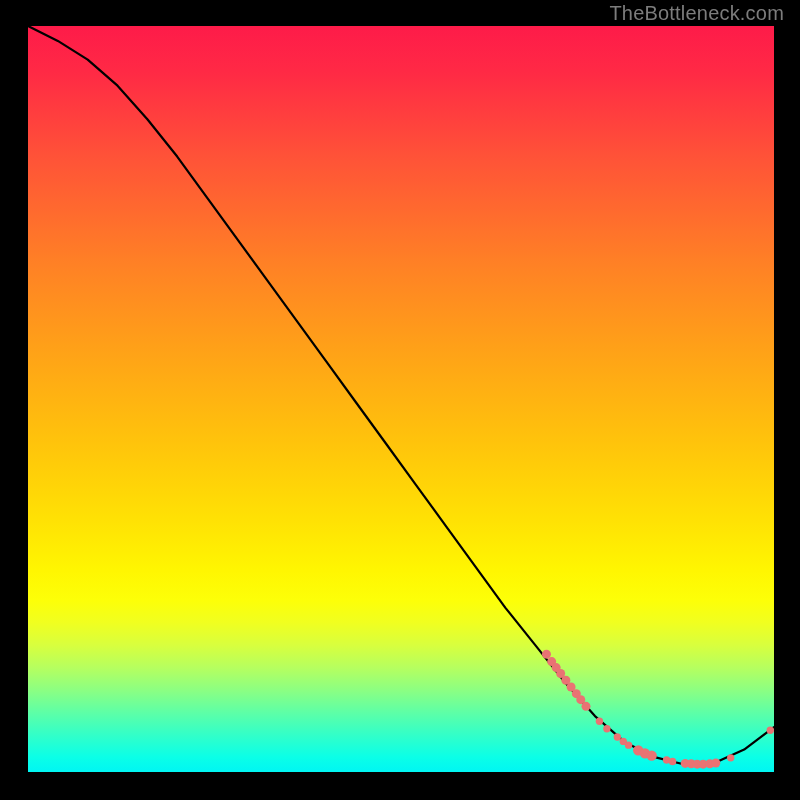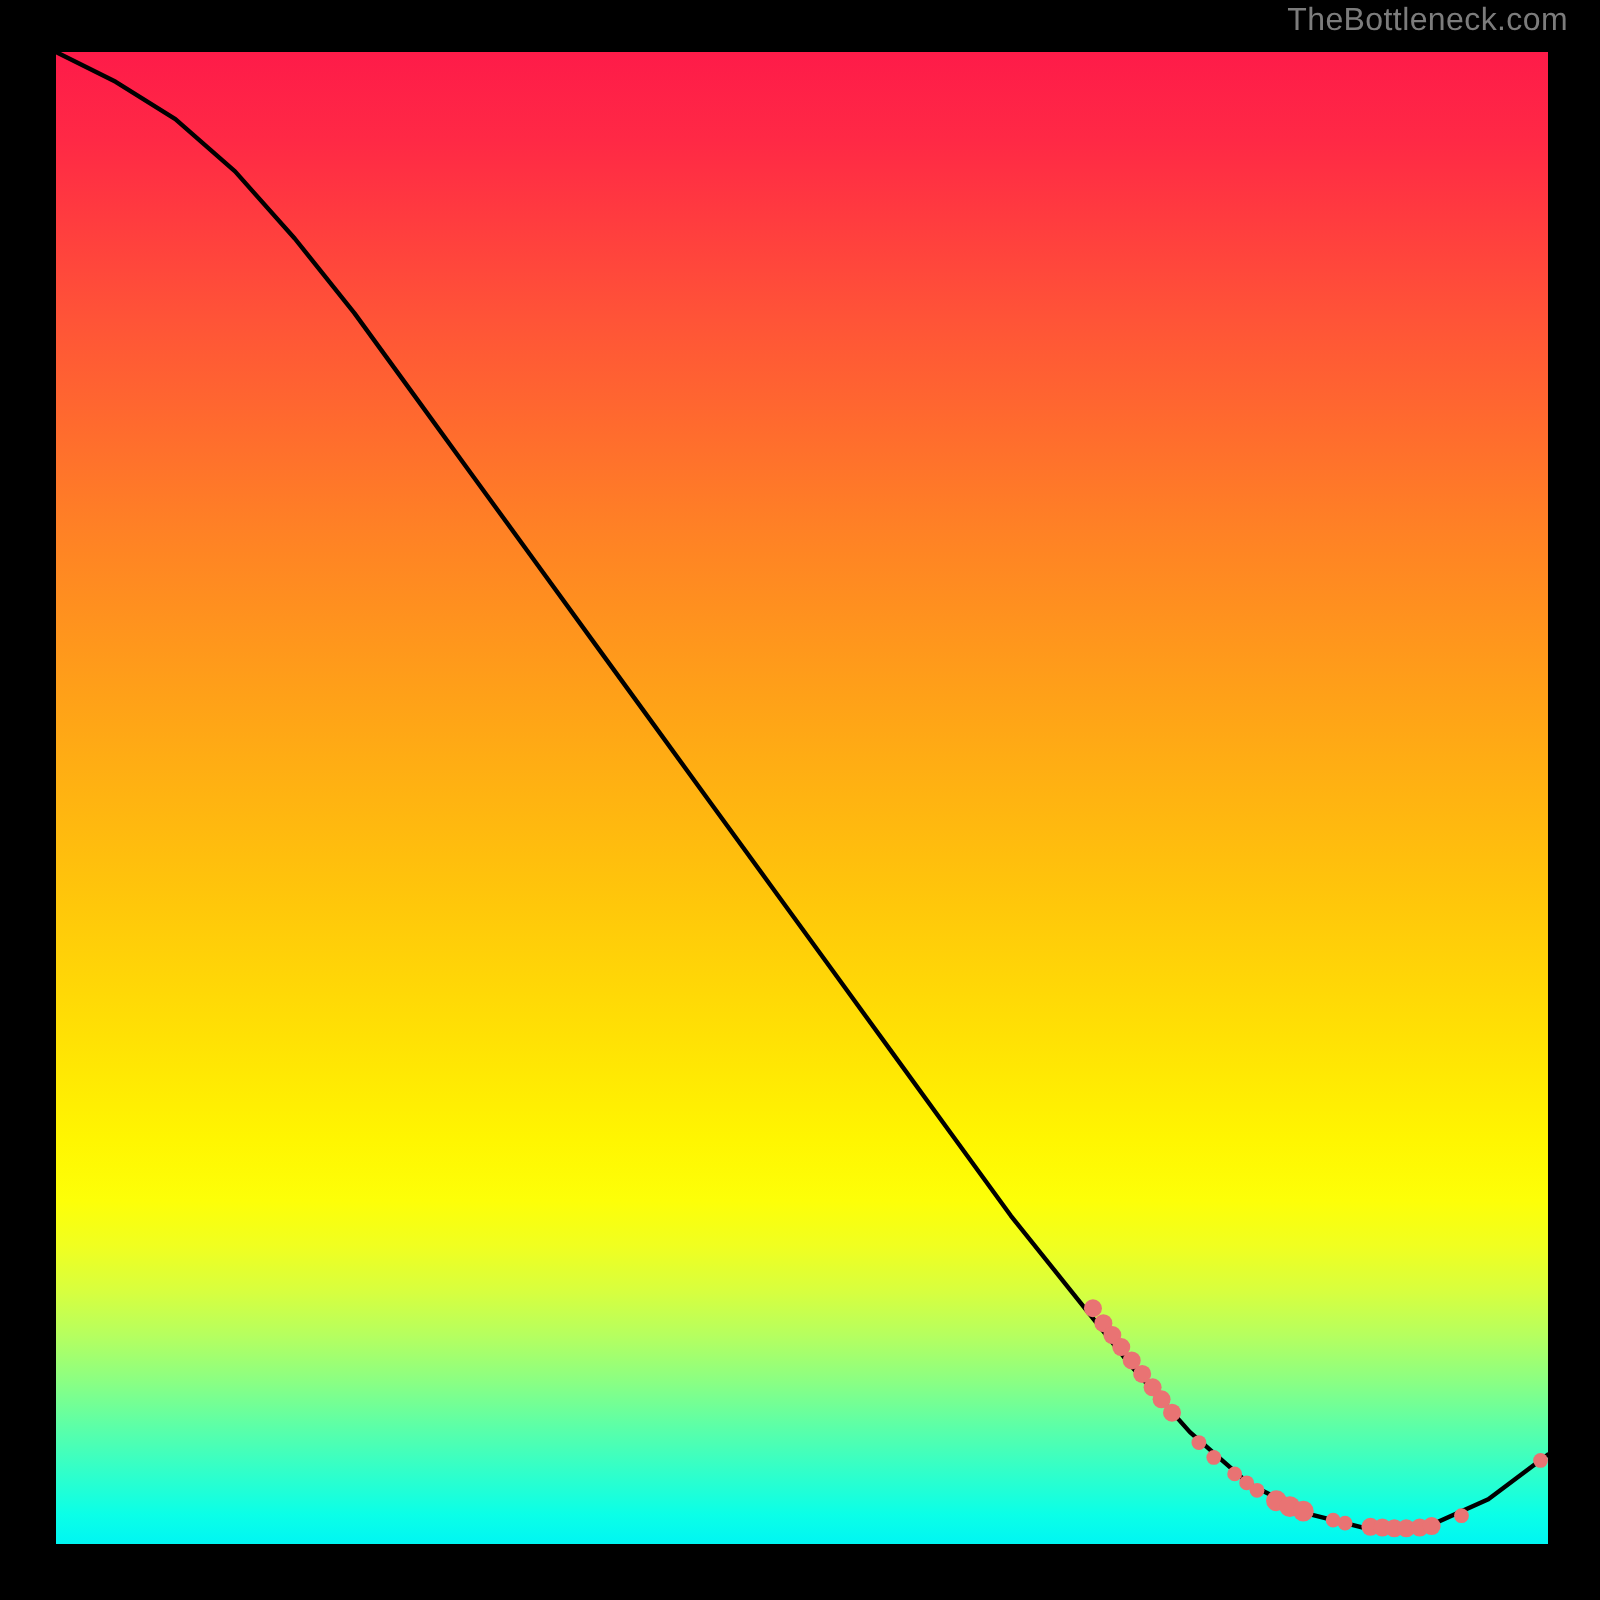--- a/index.html
+++ b/index.html
@@ -14,21 +14,21 @@
   .chart-wrap {
     position: relative;
     width: 800px;
     height: 800px;
   }
   .attribution {
     position: absolute;
     top: 2px;
     right: 16px;
     color: #7c7c7c;
-    font-size: 16px;
+    font-size: 20px;
     letter-spacing: 0.2px;
   }
   .plot-area {
     position: absolute;
     left: 28px;
     top: 26px;
     width: 746px;
     height: 746px;
     background: linear-gradient(to bottom,
       #fe1b49 0%,

